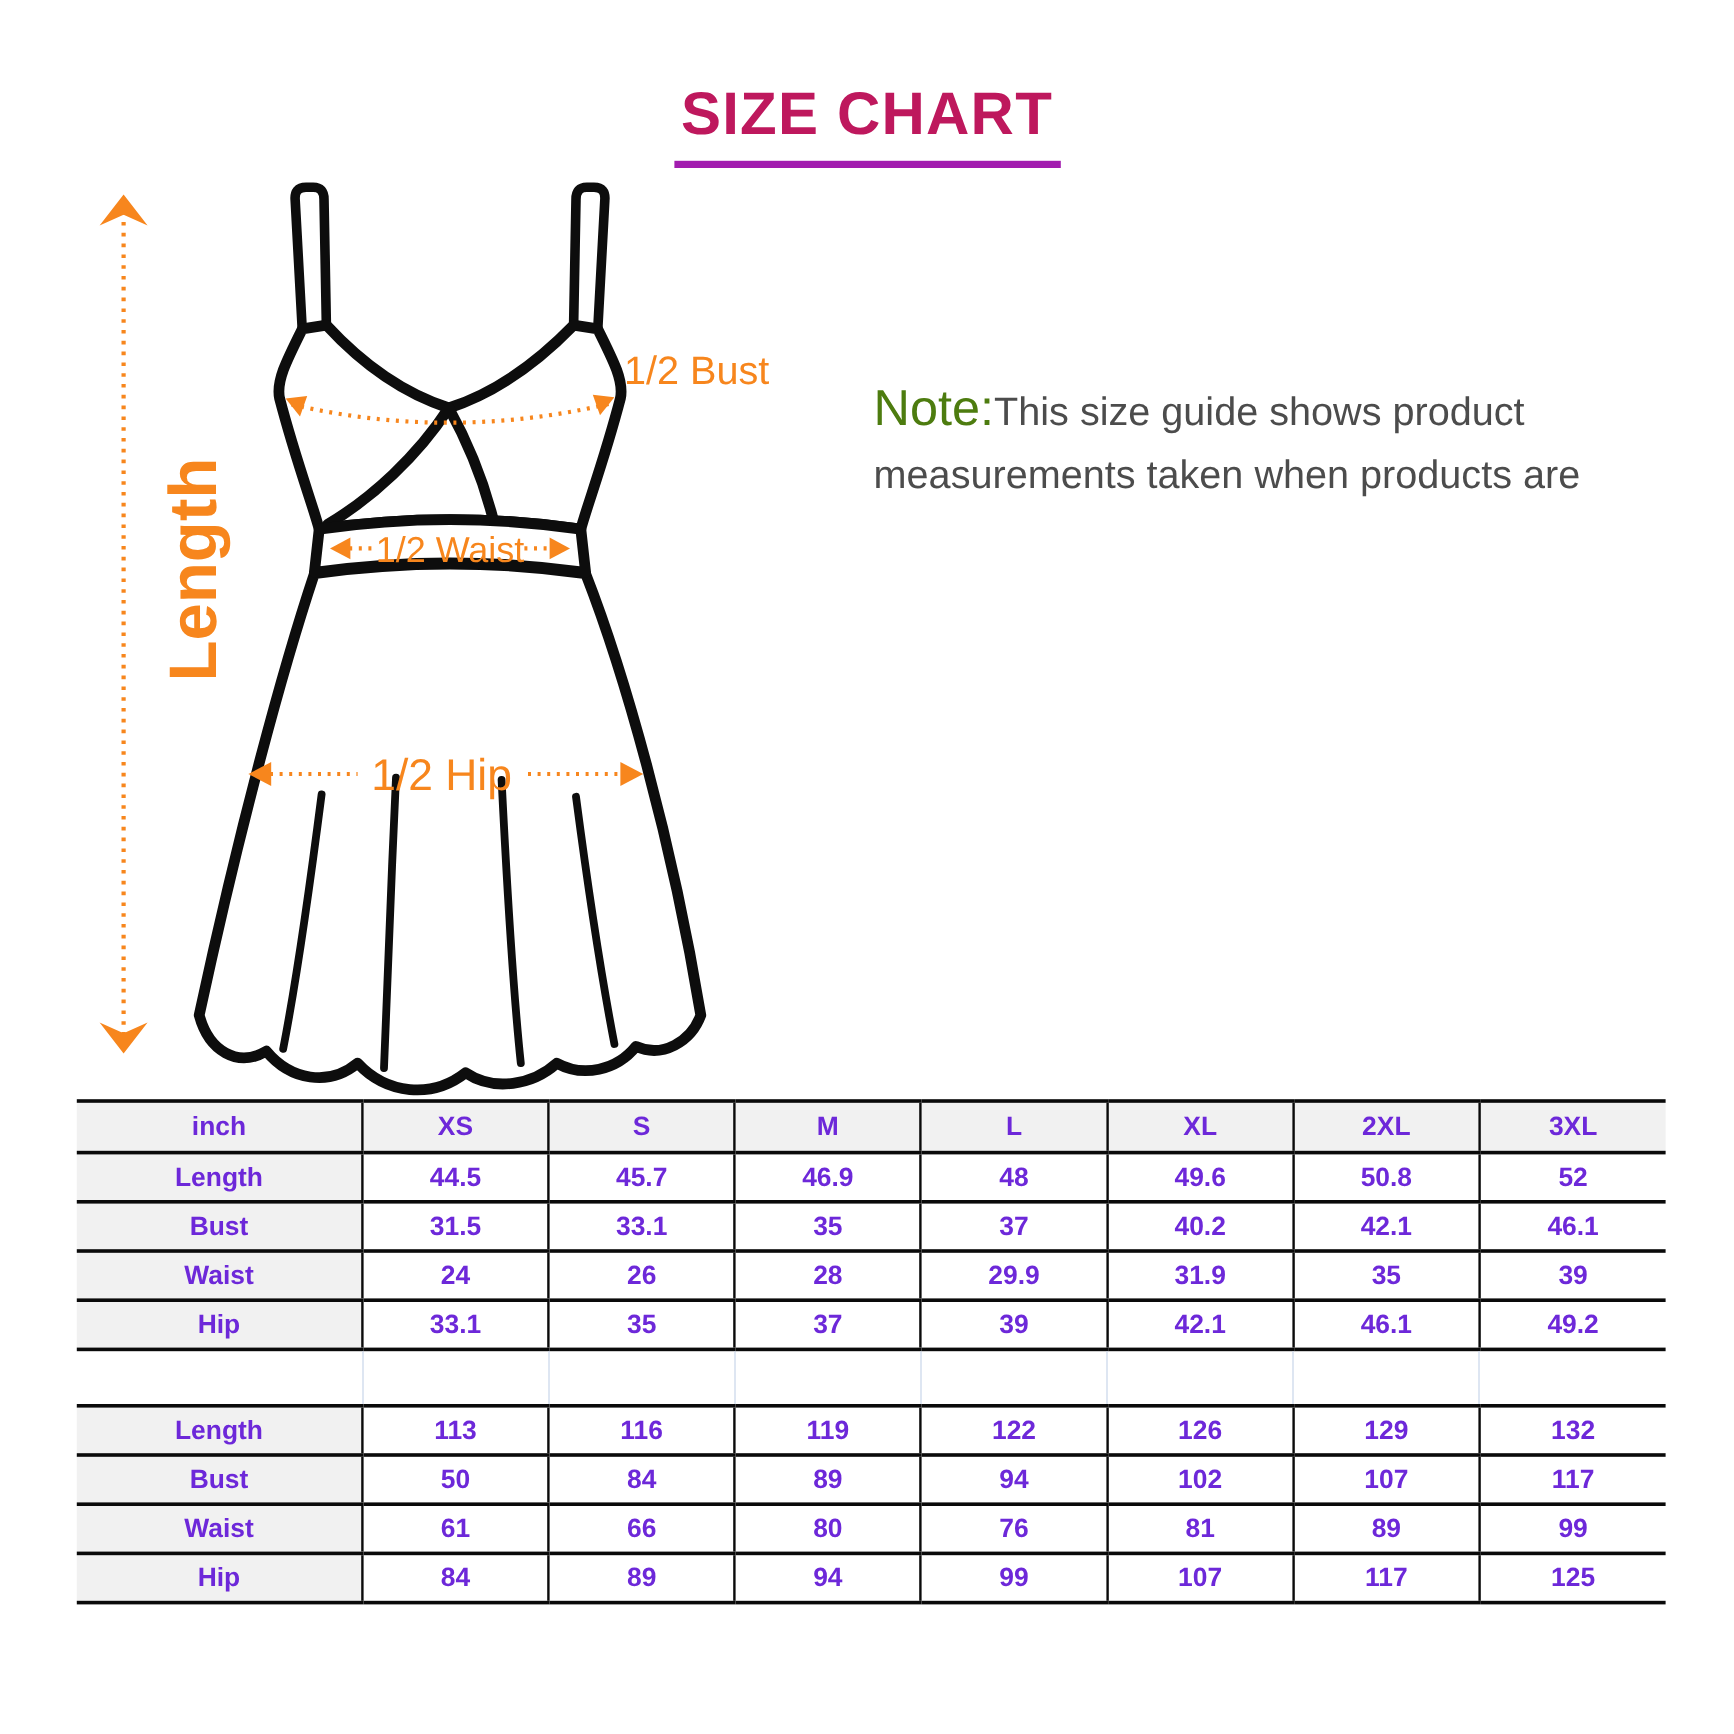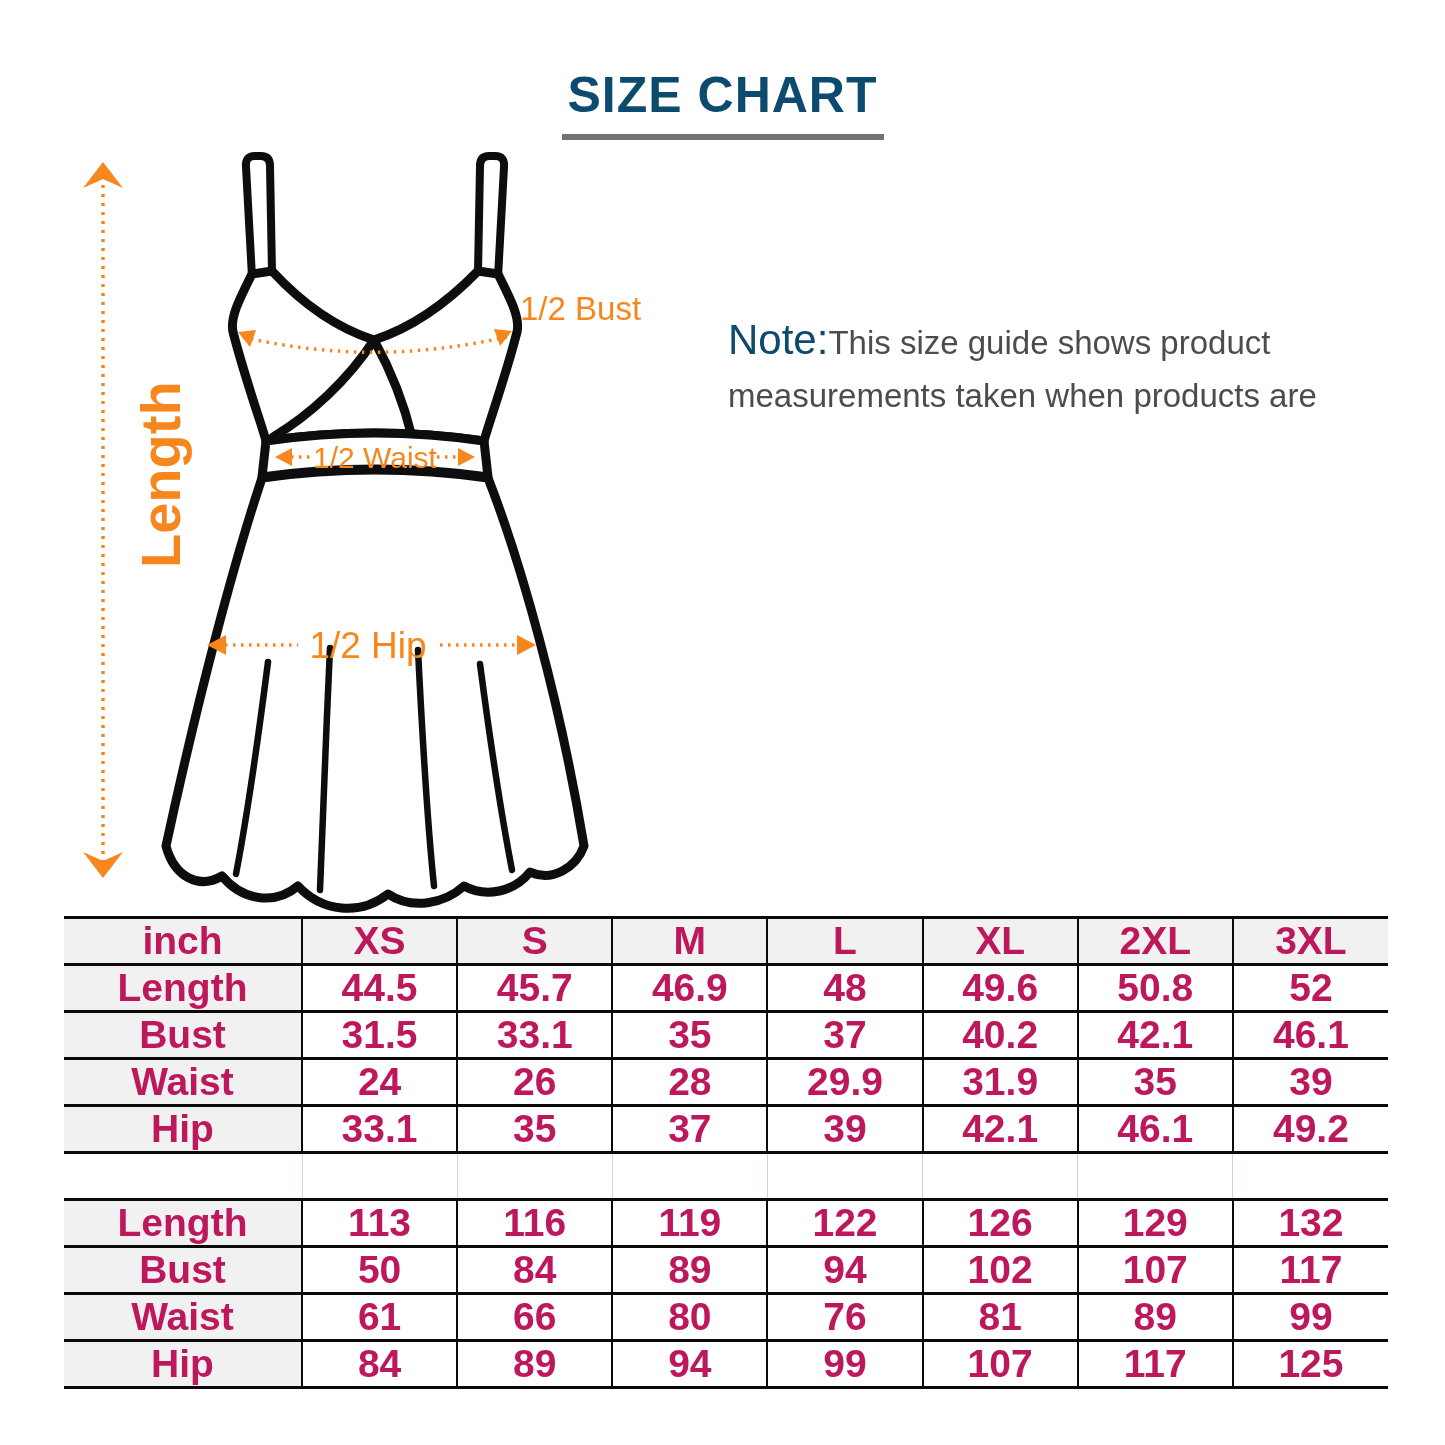--- a/index.html
+++ b/index.html
@@ -1,37 +1,37 @@
 <!DOCTYPE html>
 <html><head>
 <meta charset="utf-8">
 <style>
   html,body{margin:0;padding:0;background:#ffffff;}
   body{font-family:"Liberation Sans", sans-serif;}
   .canvas{position:relative;width:1445px;height:1445px;background:#fff;overflow:hidden;}
 
   
   .title-wrap{position:absolute;top:60px;left:0;width:100%;text-align:center;}
-  .page-title{display:inline-block;font-size:50px;font-weight:bold;color:#0c4a6e;
-    letter-spacing:1px;border-bottom:6px solid #737373;padding:6px 6px 10px 6px;margin:0;}
+  .page-title{display:inline-block;font-size:50px;font-weight:bold;color:#be185d;
+    letter-spacing:1px;border-bottom:6px solid #a21caf;padding:6px 6px 10px 6px;margin:0;}
 
   
   .diagram-svg{position:absolute;left:0;top:0;width:1445px;height:1445px;pointer-events:none;}
   .diagram-svg text{font-family:"Liberation Sans", sans-serif;}
 
   
   .note-block{position:absolute;left:728px;top:314px;width:690px;color:#4c4c4c;
     font-size:33px;line-height:52.5px;}
   .note-line{white-space:nowrap;}
-  .note-label{color:#0c4a6e;font-size:42px;}
+  .note-label{color:#4d7c0f;font-size:42px;}
 
   
   .tables-wrap{position:absolute;left:64px;top:916px;width:1324px;}
   .size-table{border-collapse:collapse;table-layout:fixed;width:1324px;
-    font-size:39px;font-weight:bold;color:#be185d;}
+    font-size:22px;font-weight:bold;color:#6d28d9;}
   .size-table td{height:38px;text-align:center;vertical-align:middle;padding:0;
     border-top:3px solid #0a0a0a;border-bottom:3px solid #0a0a0a;
     border-left:2px solid #0a0a0a;background:#fff;}
   .size-table tr td:first-child{border-left:none;background:#f1f1f1;}
   .size-table tr.header-row td{background:#f1f1f1;height:40px;}
   .size-table tr.spacer-row td{border-top:none;border-bottom:none;
     border-left:1px solid #c9d6ea;background:#fff;height:44px;}
   .size-table tr.spacer-row td:first-child{border-left:none;background:#fff;}
 </style>
 </head>

